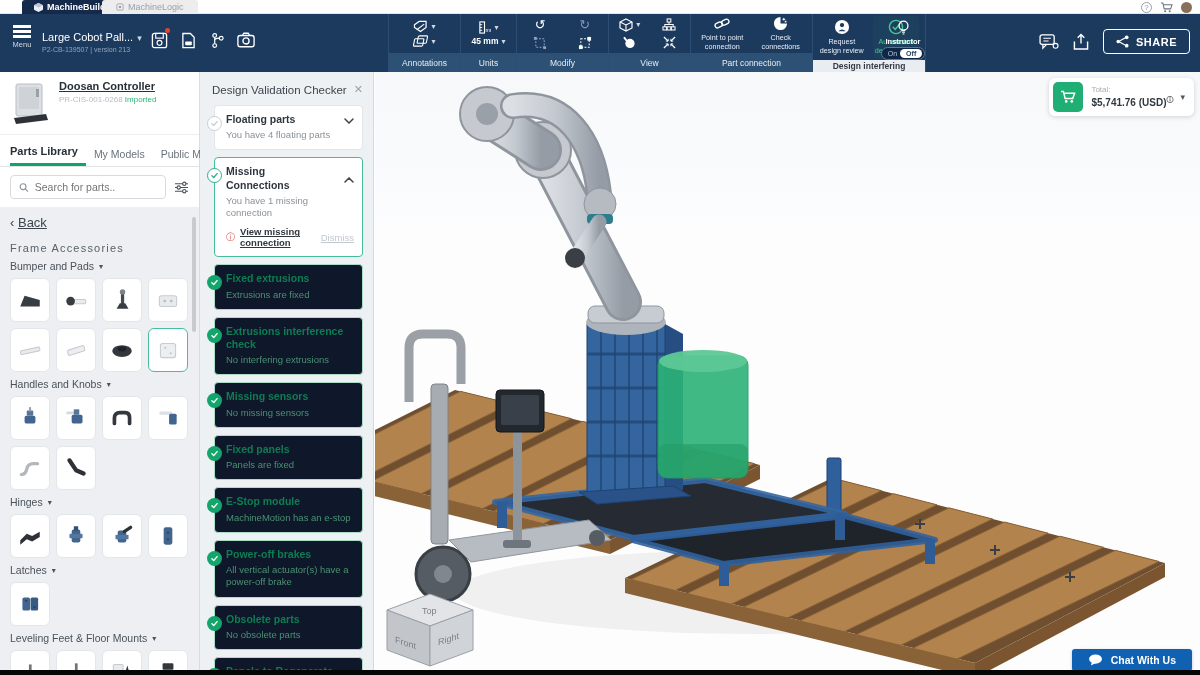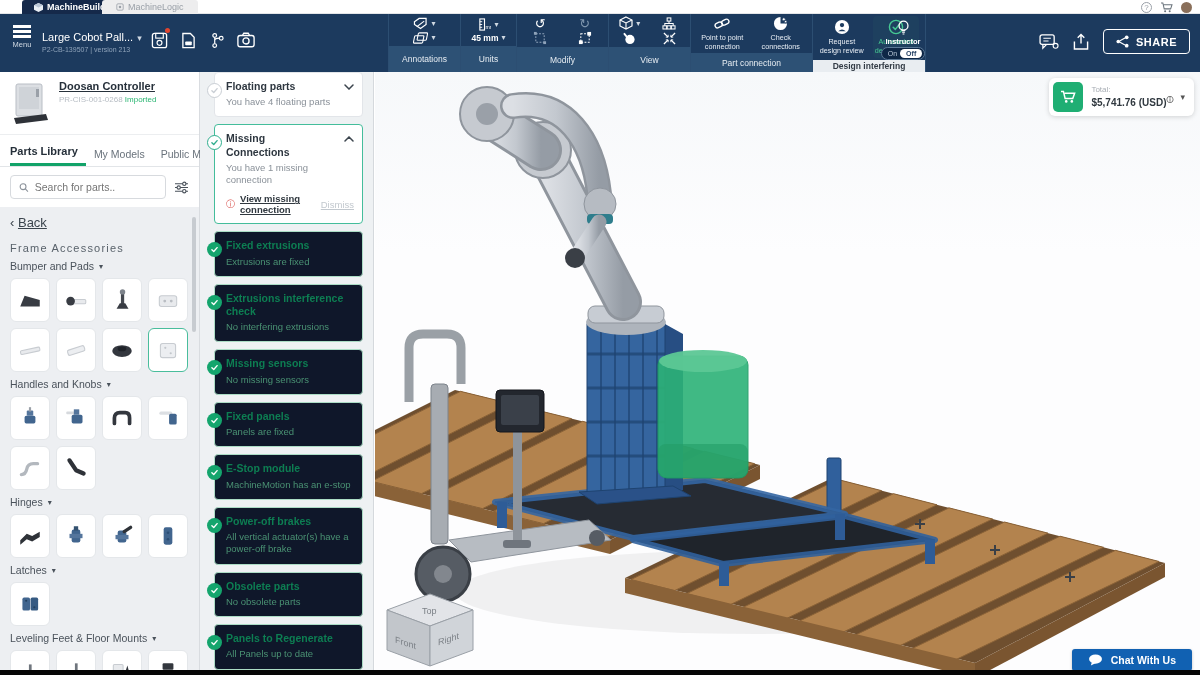--- a/index.html
+++ b/index.html
@@ -26,21 +26,21 @@
   .file-icons{position:absolute;left:150px;top:16px;display:flex;gap:11px;align-items:center}
   .fi{position:relative;width:18px;height:20px;display:flex;align-items:center;justify-content:center;cursor:pointer}
   .notif-dot{position:absolute;right:-2px;top:-2px;width:5px;height:5px;border-radius:50%;background:#e0452f}
 
   .groups{position:absolute;left:388px;top:0;height:58px;display:flex}
   .grp{position:relative;height:58px;border-left:1px solid #2c4e72;display:flex;flex-direction:column}
   .grp:last-child{border-right:1px solid #2c4e72}
   .grp-icons{flex:1;display:flex;align-items:center;justify-content:center;gap:8px;padding:2px 6px}
   .grp-icons.cols2{display:grid;grid-template-columns:1fr 1fr;grid-template-rows:1fr 1fr;justify-items:center;align-items:center;gap:1px 10px}
   .grp-icons.stack{flex-direction:column;gap:2px}
-  .grp-label{height:26px;background:#2d5175;color:#e6ecf2;font-size:8.5px;display:flex;align-items:center;justify-content:center;white-space:nowrap}
+  .grp-label{height:19px;background:#2d5175;color:#e6ecf2;font-size:8.5px;display:flex;align-items:center;justify-content:center;white-space:nowrap}
   .grp-label.active{background:#e9edf1;color:#323b45;font-weight:bold}
   .ic-row{display:flex;align-items:center;gap:3px;cursor:pointer}
   .caret{font-size:8px;color:#cfd8e2}
   .units-txt{font-size:8.5px;font-weight:bold}
   .uglyph{font-size:13px;line-height:13px}
   .tb-btn{display:flex;flex-direction:column;align-items:center;gap:2px;cursor:pointer;width:56px}
   .tb-btn .lbl{font-size:7.2px;text-align:center;line-height:1.25;color:#e8eef5}
   .tb-btn.active-tile{background:#1e405f;border-radius:4px;padding:3px 2px}
   .tb-btn.active-tile .lbl{color:#45c893}
   .instructor{position:absolute;left:878px;top:6px;width:50px;display:flex;flex-direction:column;align-items:center;gap:1px}
@@ -82,21 +82,21 @@
   .vp-close{color:#9aa1a8;font-size:11px;cursor:pointer}
   .vcards{display:flex;flex-direction:column;gap:7px;padding:0 10px 0 14px}
   .vcard{position:relative;background:#fff;border:1px solid #e2e5e9;border-radius:4px;padding:7px 8px 8px 11px;cursor:pointer}
   .vcard.pass{background:#0f172a;border-color:#abdcc5}
   .vcard.alert{border-color:#44bd9b}
   .vicon{position:absolute;left:-8px;top:10px;width:15px;height:15px;border-radius:50%;display:flex;align-items:center;justify-content:center;background:#fff}
   .vicon svg{width:9px;height:9px}
   .vicon.pass{background:#14a56d}
   .vicon.neutral{border:1.5px solid #c9ced4}
   .vicon.alert{border:1.5px solid #2fae8e}
-  .vtitle-row{display:flex;justify-content:space-between;align-items:flex-start;gap:16px}
+  .vtitle-row{display:flex;justify-content:space-between;align-items:center;gap:16px}
   .vtitle{font-size:10.5px;font-weight:bold;color:#2e3740;line-height:1.25}
   .vcard.pass .vtitle{color:#0d7e52}
   .vsub{font-size:9.5px;color:#8a9199;margin-top:3px;line-height:1.3}
   .vcard.pass .vsub{color:#4a9273}
   .vlink-row{margin-top:7px;display:flex;align-items:center;gap:5px}
   .vinfo{color:#d9534f;font-size:9px;line-height:1}
   .vlink{font-size:9.5px;font-weight:bold;color:#30383f;text-decoration:underline}
   .vdismiss{font-size:9.5px;color:#c2c8ce;text-decoration:underline}
   .vchev{flex:none;margin-top:2px}
 
@@ -558,20 +558,24 @@
               <ellipse cx="12" cy="17" rx="8" ry="4" fill="#2b2f35"></ellipse>
             </svg>
           </div>
         </div>
       </div>
   </div>
   <div class="lp-scrollbar"></div>
 </div>
 
 <div class="vpanel">
+  <div class="vp-titlerow">
+    <span class="vp-title">Design Validation Checker</span>
+    <span class="vp-close">✕</span>
+  </div>
   <div class="vcards" id="validation-cards">
       <div class="vcard neutral">
         <div class="vicon neutral">
           <svg viewBox="0 0 12 12">
             <path d="M2.5 6.2 L5 8.7 L9.5 3.5" fill="none" stroke="#c9ced4" stroke-width="1.8" stroke-linecap="round" stroke-linejoin="round"></path>
           </svg>
         </div>
         <div class="vtitle-row">
           <div class="vtitle">Floating parts</div>
           <span><svg class="vchev" width="10" height="6" viewBox="0 0 10 6">

